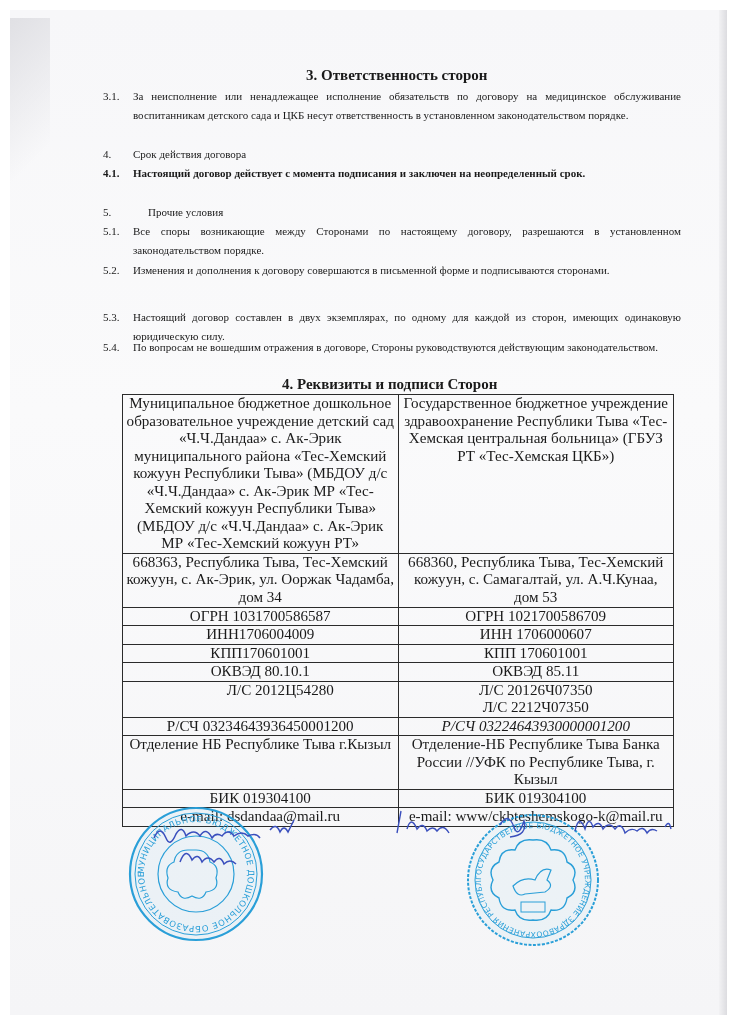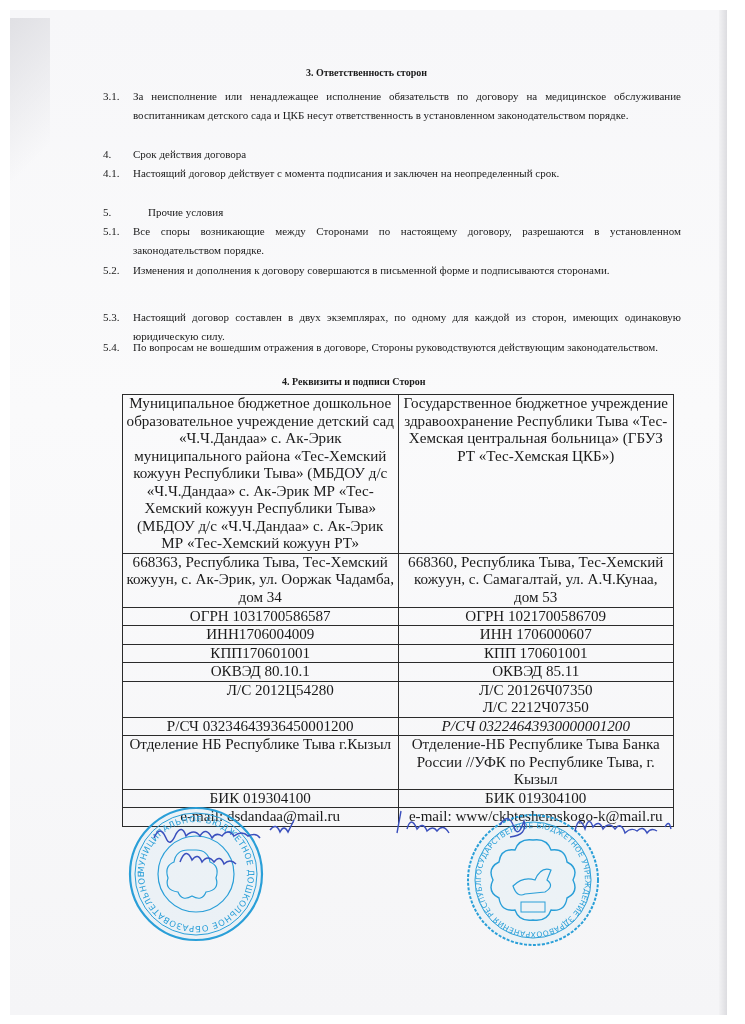--- a/index.html
+++ b/index.html
@@ -16,21 +16,21 @@
     overflow: hidden;
   }
   .page::before {
     content: ""; position: absolute; left: 0; top: 8px; width: 40px; height: 200px;
     background: linear-gradient(135deg, #e0e0e4 0%, rgba(240,240,244,0) 70%);
   }
   .page-edge-right {
     position: absolute; right: 0; top: 0; width: 8px; height: 100%;
     background: linear-gradient(90deg, #f2f2f4, #dcdce0);
   }
-  .heading { position: absolute; font-weight: bold; font-size: 10px; }
+  .heading { position: absolute; font-weight: bold; font-size: 15px; }
   .para { position: absolute; left: 103px; width: 578px; font-size: 11px; line-height: 19.2px; }
   .para .num { position: absolute; left: 0; top: 0; }
   .para .body { margin-left: 30px; text-align: justify; }
 
   table.req {
     position: absolute; left: 122px; top: 394px;
     border-collapse: collapse; width: 552px;
     font-size: 15.1px; line-height: 17.5px;
   }
   table.req td {
@@ -51,21 +51,21 @@
 <div class="para" style="top:87px;">
   <span class="num">3.1.</span>
   <div class="body">За неисполнение или ненадлежащее исполнение обязательств по договору на медицинское обслуживание воспитанникам детского сада и ЦКБ несут ответственность в установленном законодательством порядке.</div>
 </div>
 
 <div class="para" style="top:145px;">
   <span class="num">4.</span>
   <div class="body">Срок действия договора</div>
 </div>
 
-<div class="para" style="top:164px;">
+<div class="para" style="top:164px;font-weight:bold;">
   <span class="num">4.1.</span>
   <div class="body">Настоящий договор действует с момента подписания и заключен на неопределенный срок.</div>
 </div>
 
 <div class="para" style="top:203px;">
   <span class="num">5.</span>
   <div class="body" style="margin-left:45px;">Прочие условия</div>
 </div>
 
 <div class="para" style="top:222px;">

